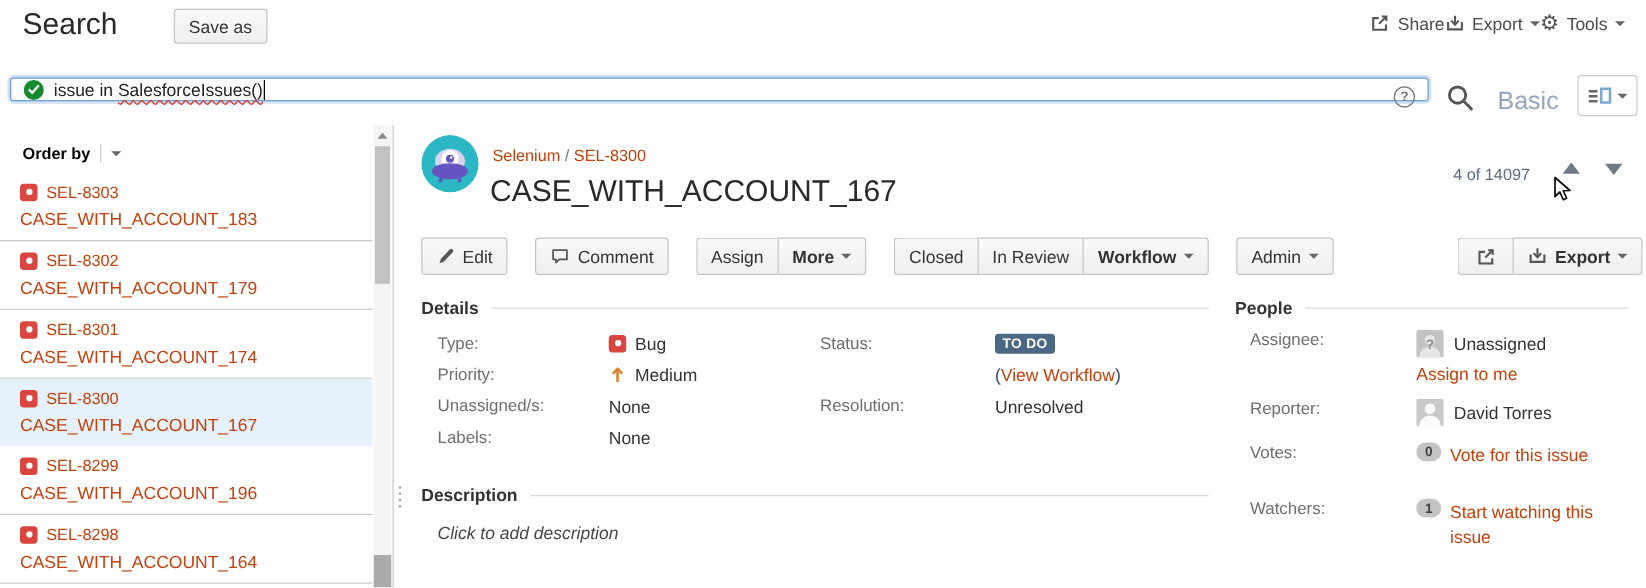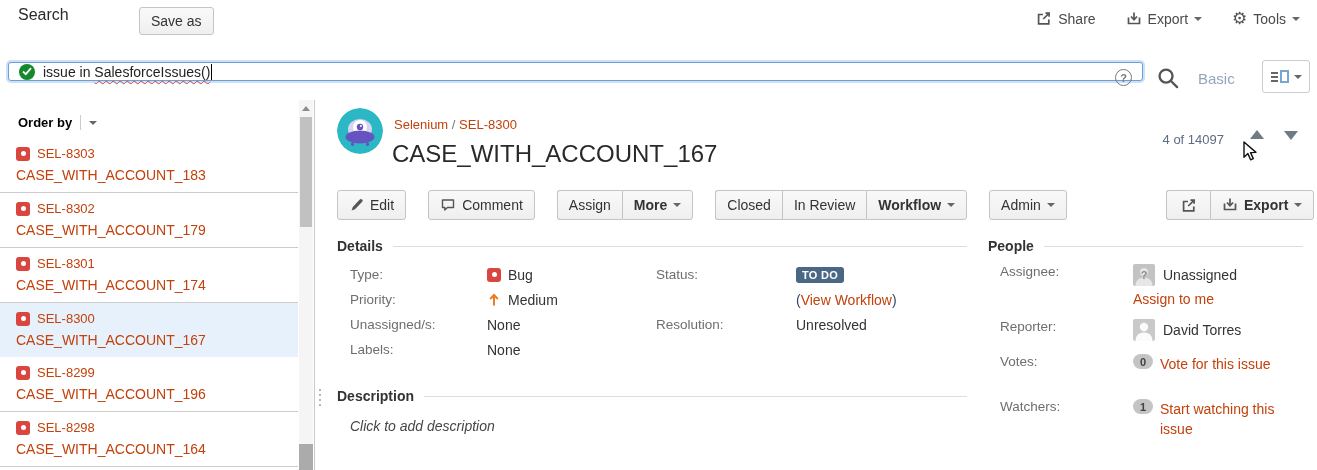--- a/index.html
+++ b/index.html
@@ -14,42 +14,42 @@
          background:linear-gradient(#f9f9f9,#efefef); border:1px solid #c4c4c4;
          border-radius:3px; font-size:14px; color:#333; cursor:pointer; white-space:nowrap; }
   .btn-group { display:inline-flex; }
   .btn-group .btn { border-radius:0; border-right-width:0; }
   .btn-group .btn:first-child { border-radius:3px 0 0 3px; }
   .btn-group .btn:last-child { border-radius:0 3px 3px 0; border-right-width:1px;font-weight:bold; }
   .caret { width:0; height:0; border:4px solid transparent; border-top:4px solid #666;
            margin-top:4px; display:inline-block; }
 
   
-  .page-title { position:absolute; left:18px; top:6px; font-size:16px; font-weight:500; color:#292929; }
+  .page-title { position:absolute; left:18px; top:6px; font-size:24px; font-weight:500; color:#292929; }
   .saveas { position:absolute; left:110px; top:7px; height:28px;margin-left:29px; }
-  .hdr-right { position:absolute; right:17px; top:10px; display:flex; gap:30px; align-items:center; }
+  .hdr-right { position:absolute; right:17px; top:10px; display:flex; align-items:center; }
   .hdr-item { display:flex; align-items:center; gap:6px; font-size:14px; color:#4a4a4a; cursor:pointer; }
   .hdr-item svg { display:block; }
   .gear-glyph { font-size:17px; color:#555; line-height:1; }
 
   
   .jql-box { position:absolute; left:8px; top:62px; width:1135px; height:19px;
              border:1px solid #6c9ed8; box-shadow:0 0 0 2px #cfe0f4; border-radius:3px;
              background:#fff; display:flex; align-items:center; padding:0 30px 0 10px; }
   .check-circle { width:16px; height:16px; border-radius:50%; background:#14892c;
                   display:inline-flex; align-items:center; justify-content:center; flex:0 0 16px; }
   .jql-text { margin-left:8px; font-size:14px; color:#222; white-space:pre; }
   .jql-fn { text-decoration:underline; text-decoration-style:wavy; text-decoration-color:#d04437;
             text-decoration-thickness:1px; text-underline-offset:3px; }
   .text-caret { display:inline-block; width:1px; height:16px; background:#000; vertical-align:-3px; margin-left:1px; }
   .help-circle { position:absolute; right:10px; top:6px; width:17px; height:17px; border:1.5px solid #777;
                  border-radius:50%; display:flex; align-items:center; justify-content:center;
                  font-size:11px; font-weight:bold; color:#777; cursor:pointer; }
   .search-btn { position:absolute; left:1155px; top:65px; width:26px; height:26px; cursor:pointer; }
-  .basic-link { position:absolute; left:1198px; top:70px; font-size:15px; color:#93a5bd; cursor:pointer; }
+  .basic-link { position:absolute; left:1198px; top:70px; font-size:20px; color:#93a5bd; cursor:pointer; }
   .switcher { position:absolute; left:1262px; top:60px; width:48px; height:33px; background:#fff;
               border:1px solid #ccc; border-radius:3px; display:flex; align-items:center;
               justify-content:center; gap:5px; cursor:pointer; }
   .sw-icon { display:flex; gap:2px; align-items:center; }
   .sw-lines { display:flex; flex-direction:column; gap:2px; }
   .sw-lines i { width:7px; height:2px; background:#666; display:block; }
   .sw-rect { width:9px; height:13px; border:2px solid #79a7d2; background:#fff; }
 
   
   .left-grip { position:absolute; left:1px; top:320px; display:flex; flex-direction:column; gap:3px; }

